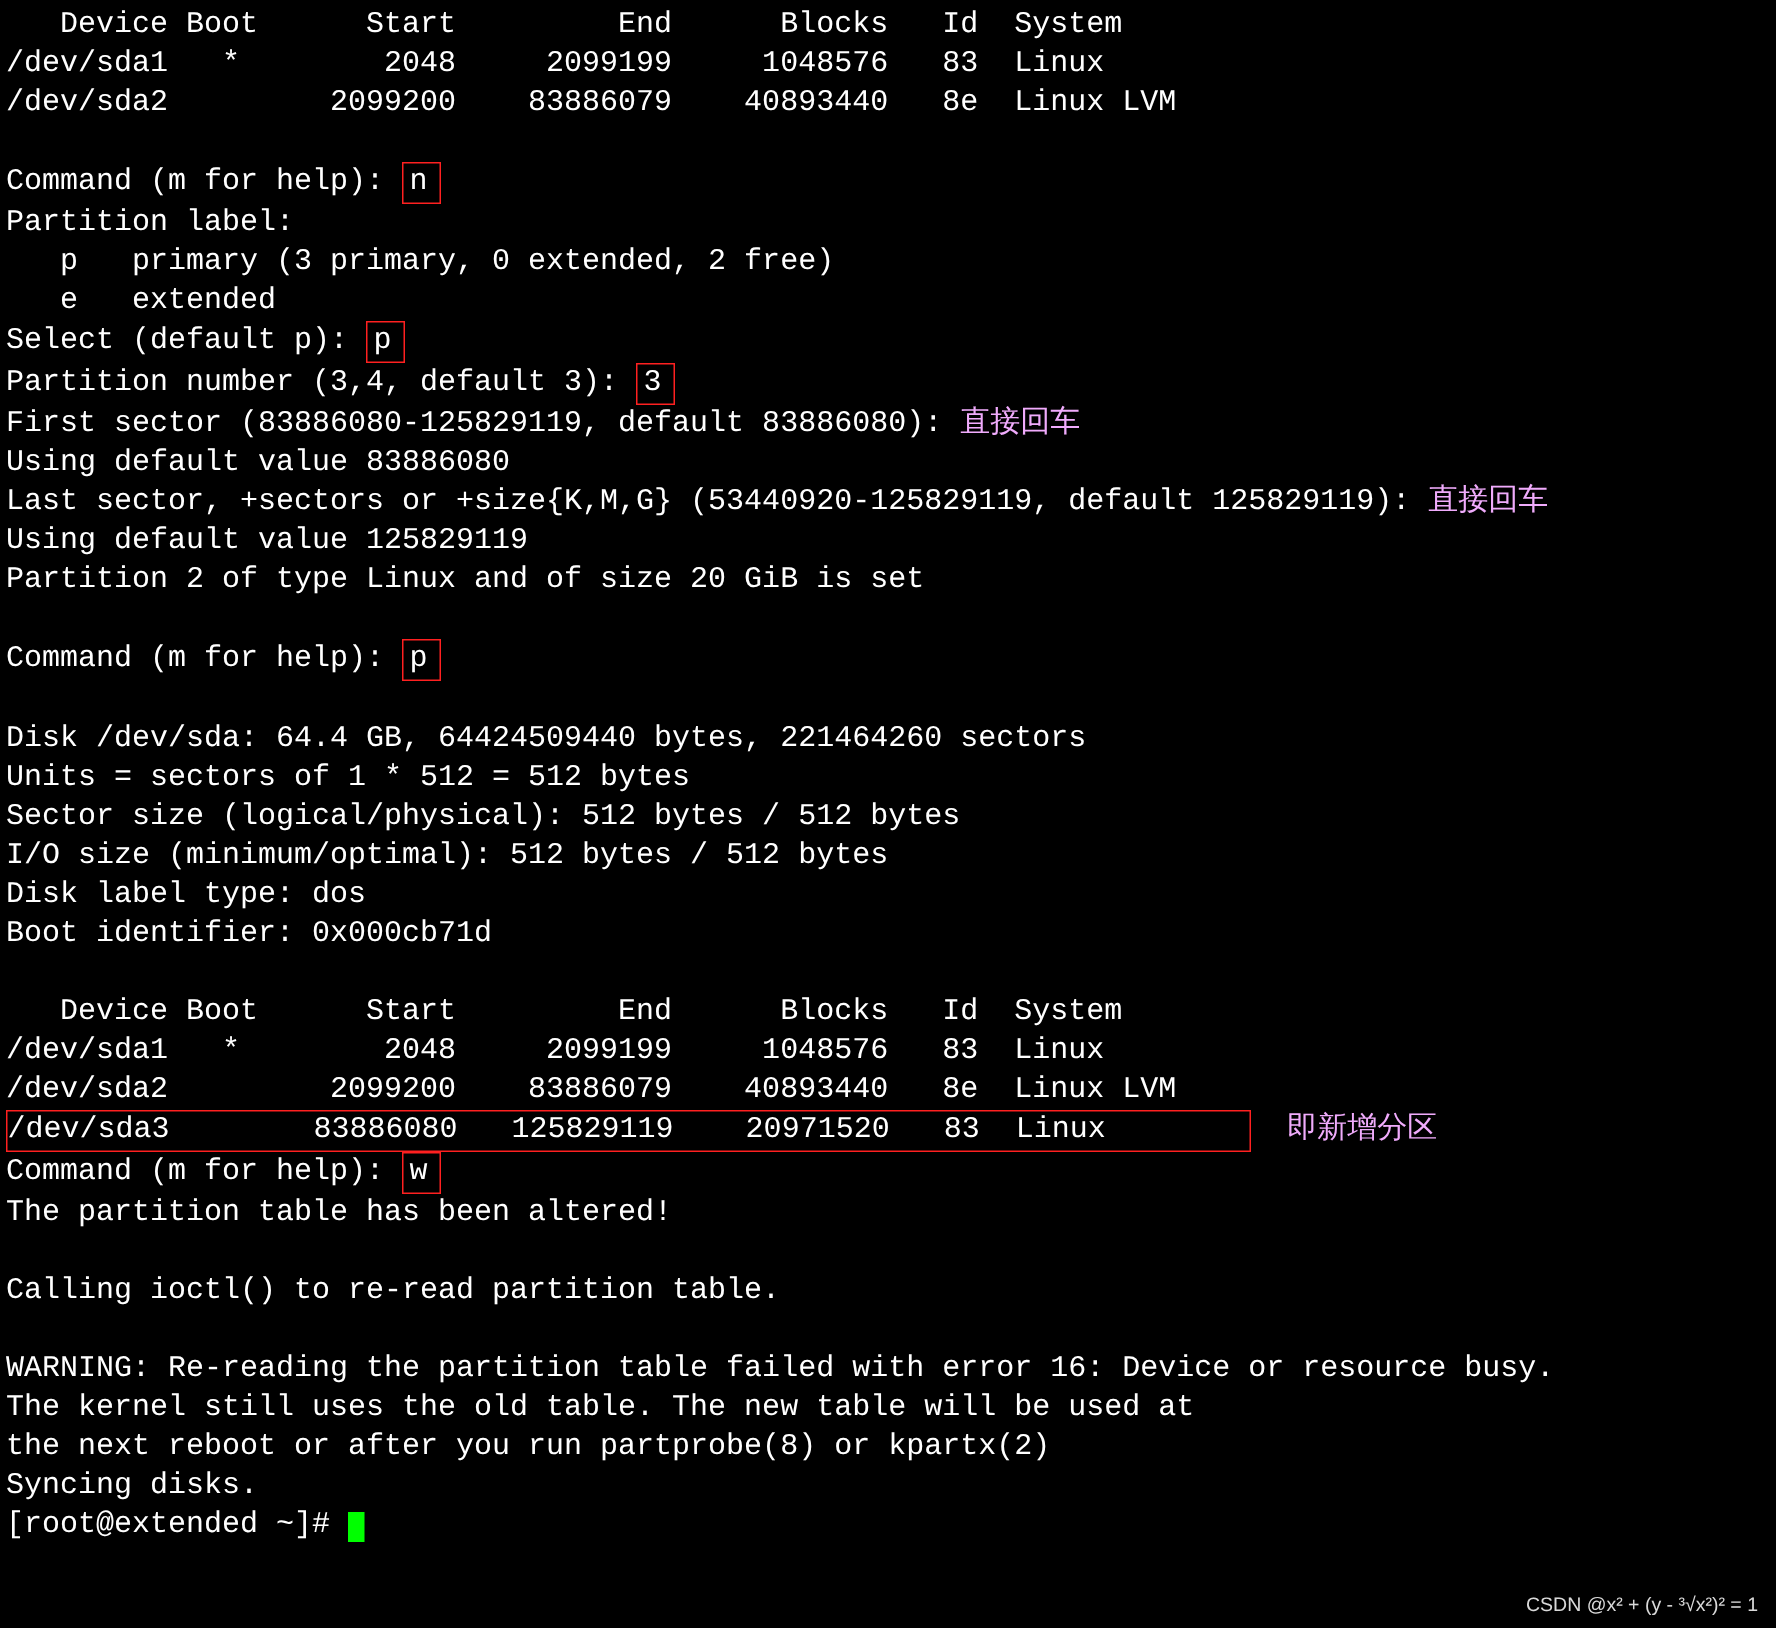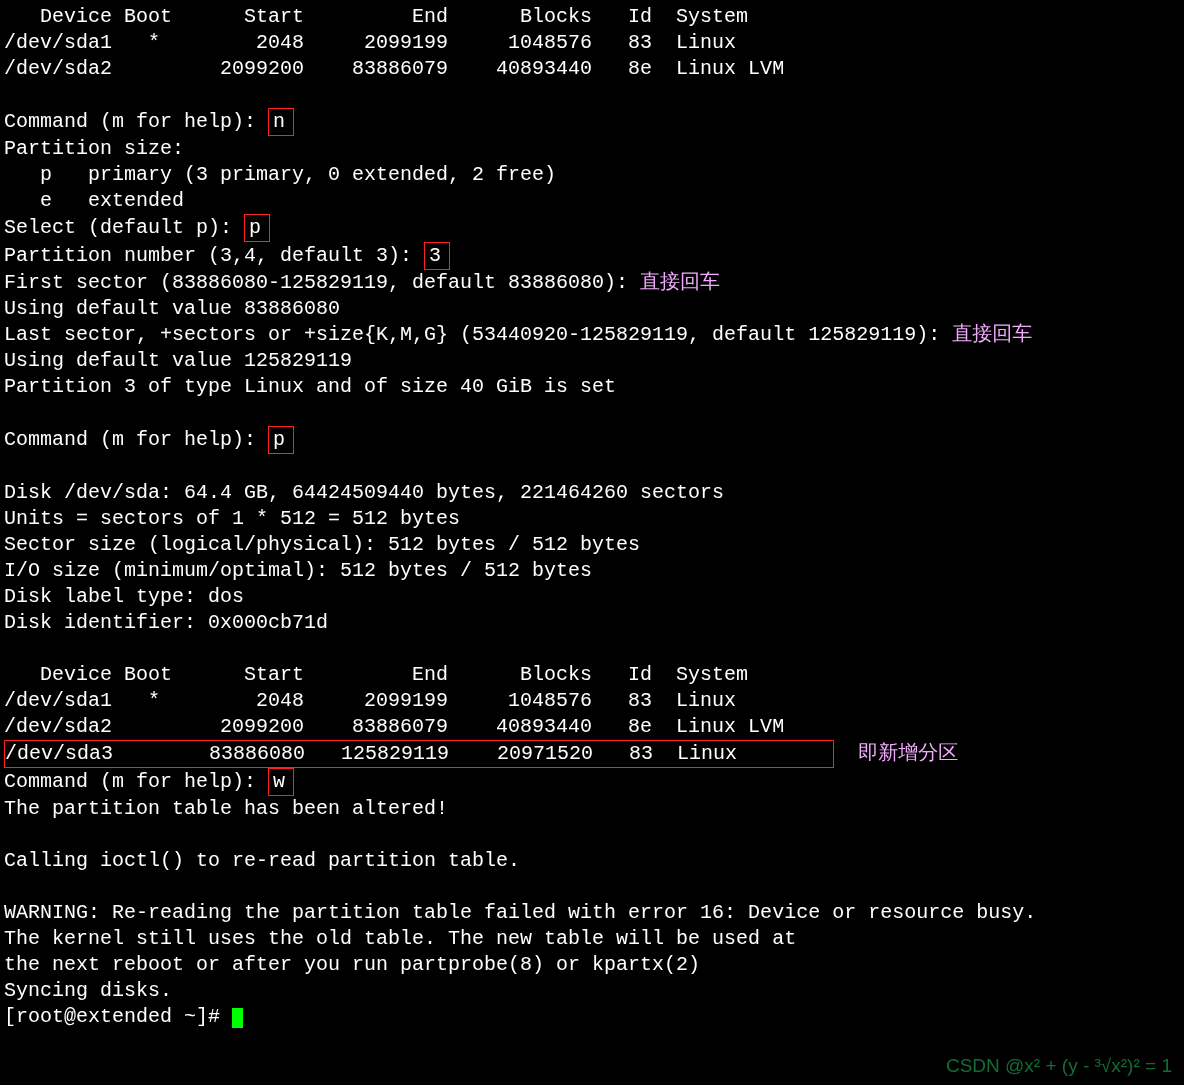--- a/index.html
+++ b/index.html
@@ -1,49 +1,49 @@
 <!DOCTYPE html>
 <html><head>
 <meta charset="utf-8">
 <style>
   html,body{margin:0;padding:0;background:#000;color:#fff;width:1184px;height:1085px;overflow:hidden;}
   pre.terminal{font-family:"Consolas","Menlo","Courier New",monospace;font-size:20px;line-height:26px;margin:0;padding:4px 4px;white-space:pre;letter-spacing:0;}
   .cursor{display:inline-block;width:11px;height:20px;background:#00ff00;vertical-align:text-bottom;}
   .red{color:#f0abfc;}
   .box{border:1.5px solid #ff2020;padding:0 8px 0 4px;display:inline-block;box-sizing:border-box;}
   .longbox{border:1.5px solid #ff2020;padding:0;display:inline-block;box-sizing:border-box;font-family:Liberation Mono, monospace;}
-  .watermark{position:absolute;right:12px;bottom:8px;color:#15803d;font-family:Arial,Helvetica,sans-serif;font-size:19px;opacity:.85;}
+  .watermark{position:absolute;right:12px;bottom:8px;color:#ffffff;font-family:Arial,Helvetica,sans-serif;font-size:13px;opacity:.85;}
 </style>
 </head>
 <body>
 
 <pre class="terminal"><span>   Device Boot      Start         End      Blocks   Id  System</span>
 <span>/dev/sda1   *        2048     2099199     1048576   83  Linux</span>
 <span>/dev/sda2         2099200    83886079    40893440   8e  Linux LVM</span>
 
 <span>Command (m for help): </span><span class="box">n</span>
-<span>Partition size:</span>
+<span>Partition label:</span>
 <span>   p   primary (3 primary, 0 extended, 2 free)</span>
 <span>   e   extended</span>
 <span>Select (default p): </span><span class="box">p</span>
 <span>Partition number (3,4, default 3): </span><span class="box">3</span>
 <span>First sector (83886080-125829119, default 83886080): </span><span class="red">直接回车</span>
 <span>Using default value 83886080</span>
 <span>Last sector, +sectors or +size{K,M,G} (53440920-125829119, default 125829119): </span><span class="red">直接回车</span>
 <span>Using default value 125829119</span>
-<span>Partition 3 of type Linux and of size 40 GiB is set</span>
+<span>Partition 2 of type Linux and of size 20 GiB is set</span>
 
 <span>Command (m for help): </span><span class="box">p</span>
 
 <span>Disk /dev/sda: 64.4 GB, 64424509440 bytes, 221464260 sectors</span>
 <span>Units = sectors of 1 * 512 = 512 bytes</span>
 <span>Sector size (logical/physical): 512 bytes / 512 bytes</span>
 <span>I/O size (minimum/optimal): 512 bytes / 512 bytes</span>
 <span>Disk label type: dos</span>
-<span>Disk identifier: 0x000cb71d</span>
+<span>Boot identifier: 0x000cb71d</span>
 
 <span>   Device Boot      Start         End      Blocks   Id  System</span>
 <span>/dev/sda1   *        2048     2099199     1048576   83  Linux</span>
 <span>/dev/sda2         2099200    83886079    40893440   8e  Linux LVM</span>
 <span class="longbox"><span>/dev/sda3        83886080   125829119    20971520   83  Linux        </span></span>  <span class="red">即新增分区</span>
 <span>Command (m for help): </span><span class="box">w</span>
 <span>The partition table has been altered!</span>
 
 <span>Calling ioctl() to re-read partition table.</span>
 

